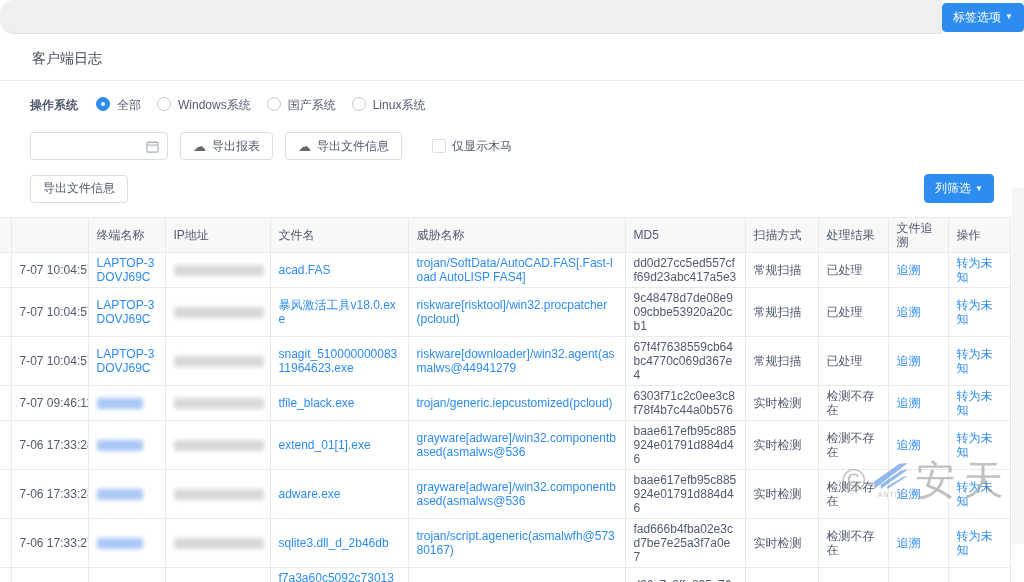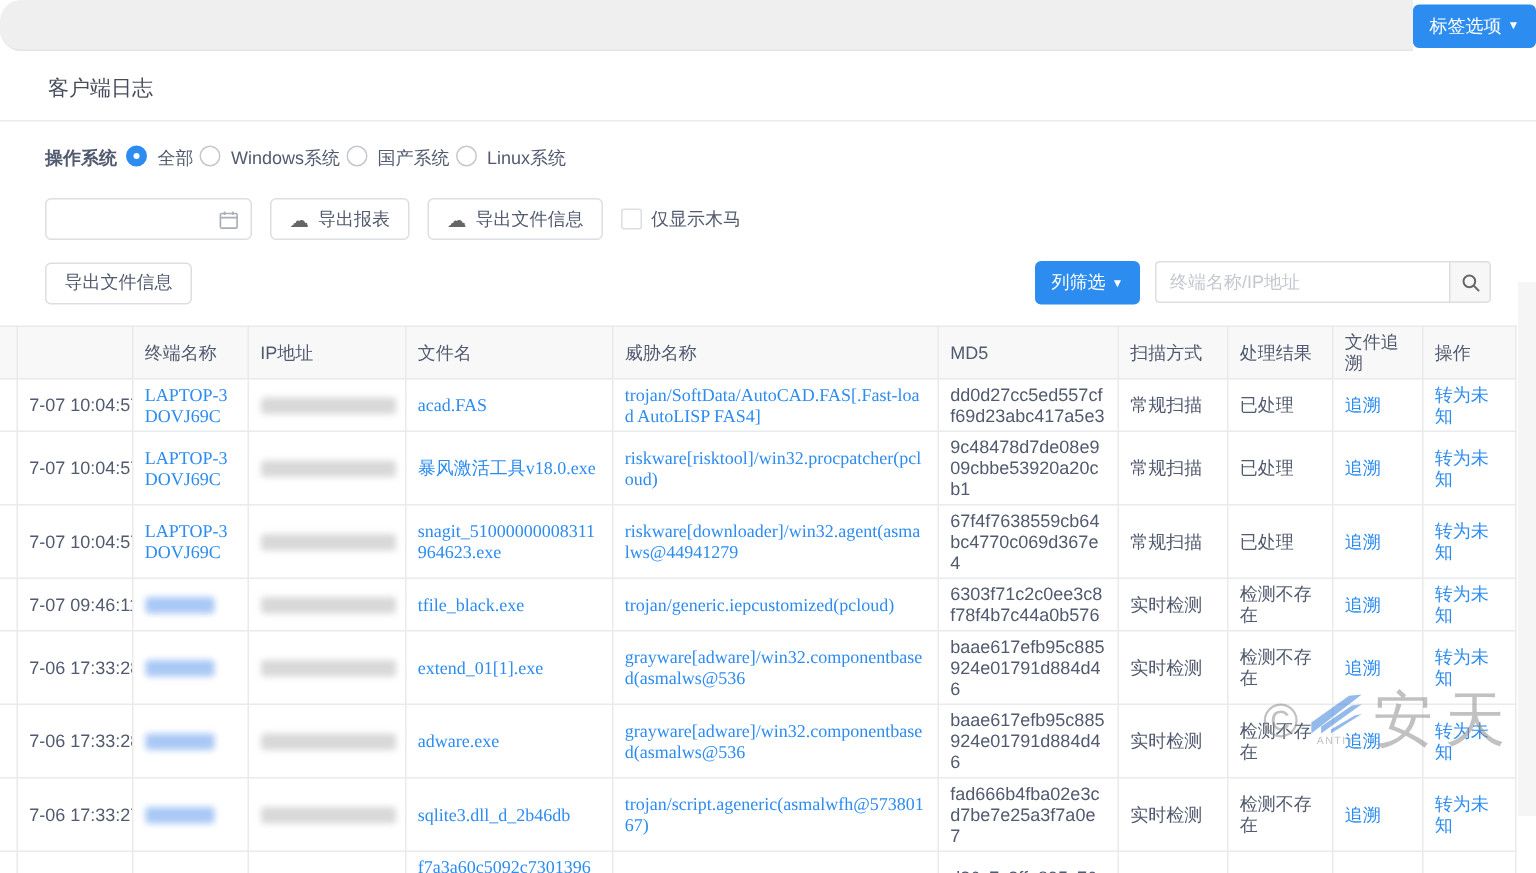--- a/index.html
+++ b/index.html
@@ -13,55 +13,55 @@
     display:flex; align-items:center; justify-content:center; }
   .btn-blue { background:#2d8cf0; color:#fff; border:1px solid #2d8cf0; border-radius:4px;
     font-size:12px; padding:5px 10px; cursor:pointer; display:inline-flex; align-items:center; gap:4px; }
   .caret { font-size:8px; line-height:1; }
 
   .content { padding:0 30px; }
   .page-title { font-size:14px; color:#464c5b; padding:16px 0 12px 2px; }
   .divider { height:1px; background:#e8eaec; margin:0 -30px 0 -30px; }
 
   
-  .os-row { display:flex; align-items:center; margin-top:16px; gap:4px; }
+  .os-row { display:flex; align-items:center; margin-top:16px; gap:16px; }
   .os-label { font-weight:bold; color:#515a6e; margin-right:2px; }
   .radio { display:inline-flex; gap:7px; cursor:pointer; }
   .radio .dot { width:14px; height:14px; border-radius:50%; border:1px solid #c5c8ce; background:#fff; position:relative; }
   .radio.selected .dot { border:1px solid #2d8cf0; background:#2d8cf0; }
   .radio.selected .dot::after { content:""; position:absolute; left:4px; top:4px; width:4px; height:4px;
     border-radius:50%; background:#fff; }
 
   
   .controls-row { display:flex; align-items:center; margin-top:18px; gap:12px; }
   .date-input { width:138px; height:28px; border:1px solid #dcdee2; border-radius:4px; background:#fff;
     display:flex; align-items:center; justify-content:flex-end; padding:0 8px; cursor:text; }
   .btn-white { background:#fff; border:1px solid #dcdee2; border-radius:4px; color:#515a6e;
     font-size:12px; height:28px; padding:0 12px; display:inline-flex; align-items:center; gap:6px; cursor:pointer; }
   .icon-g { color:#666; font-size:13px; line-height:1; }
-  .checkbox-wrap { display:inline-flex; align-items:center; gap:6px; cursor:pointer; margin-left:0; }
+  .checkbox-wrap { display:inline-flex; align-items:center; gap:6px; cursor:pointer; margin-left:18px; }
   .checkbox { width:14px; height:14px; border:1px solid #dcdee2; border-radius:2px; background:#fff; }
 
   .row2 { display:flex; align-items:center; margin-top:14px; }
-  .row2-right { margin-left:auto; display:flex; align-items:flex-start; gap:10px; }
+  .row2-right { margin-left:auto; display:flex; align-items:center; gap:10px;flex-direction:column; }
   .search-group { display:flex; align-items:center; }
   .search-input { width:196px; height:28px; border:1px solid #dcdee2; border-right:none;
     border-radius:3px 0 0 3px; padding:0 9px; font-size:12px; color:#515a6e; outline:none; }
   .search-input::placeholder { color:#c3c7cf; }
   .search-btn { width:28px; height:28px; border:1px solid #dcdee2; border-radius:0 3px 3px 0;
     background:#f7f7f7; display:flex; align-items:center; justify-content:center; cursor:pointer; }
 
   
   .table-wrap { position:relative; margin:14px -30px 0 0; margin-left:-30px; }
   table { border-collapse:collapse; table-layout:fixed; width:1010px; }
   th,td { border:1px solid #e8eaec; padding:3px 8px; vertical-align:middle; text-align:left;
     font-size:12px; line-height:14px; word-break:break-all; }
   th { background:#f8f8f9; color:#515a6e; font-weight:normal; height:24px;margin-top:44px; }
   td { color:#515a6e; }
-  table a { color:#2d8cf0; text-decoration:none; cursor:pointer;font-family:Liberation Serif, serif; }
+  table a { color:#2d8cf0; text-decoration:none; cursor:pointer; }
   .col-gutter { border-left:none; }
   .blur-blk { height:11px; border-radius:2px; filter:blur(2px); }
   .blur-term { width:46px; background:#a9c8f5; }
   .blur-ip { width:90px; background:#d8d8d8; }
   .nowrap { white-space:nowrap; overflow:hidden; }
 
   
   .watermark { position:absolute; left:842px; top:452px; width:180px; height:56px; opacity:.55;
     display:flex; align-items:center; gap:6px; pointer-events:none; z-index:5; }
   .wm-c { font-size:32px; color:#8f8f8f; line-height:1; }
@@ -134,29 +134,20 @@
 
     <div class="row2">
       <button class="btn-white">
         <span>导出文件信息</span>
       </button>
       <div class="row2-right">
         <button class="btn-blue">
           <span>列筛选</span>
           <span class="caret">▼</span>
         </button>
-        <span class="search-group">
-          <input class="search-input" placeholder="终端名称/IP地址" style="">
-          <button class="search-btn">
-            <svg width="13" height="13" viewBox="0 0 14 14">
-              <circle cx="6" cy="6" r="4.2" fill="none" stroke="#666" stroke-width="1.4"></circle>
-              <line x1="9.2" y1="9.2" x2="13" y2="13" stroke="#666" stroke-width="1.4"></line>
-            </svg>
-          </button>
-        </span>
       </div>
     </div>
 
     <div class="table-wrap">
       <table>
         <colgroup>
           <col style="width:11px">
             <col style="width:77px">
             <col style="width:77px">
             <col style="width:105px">

